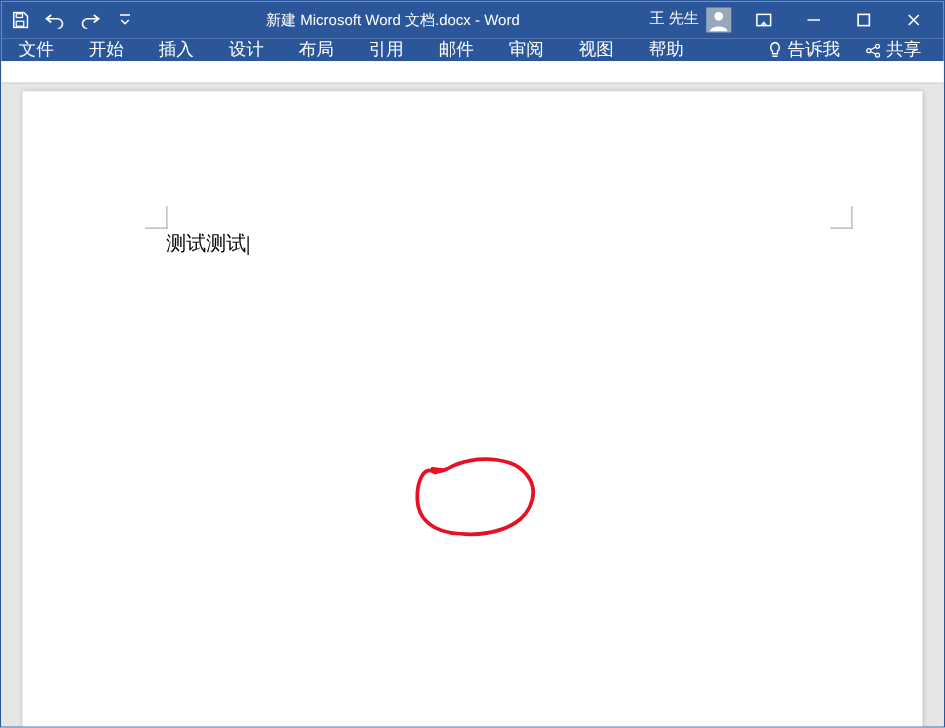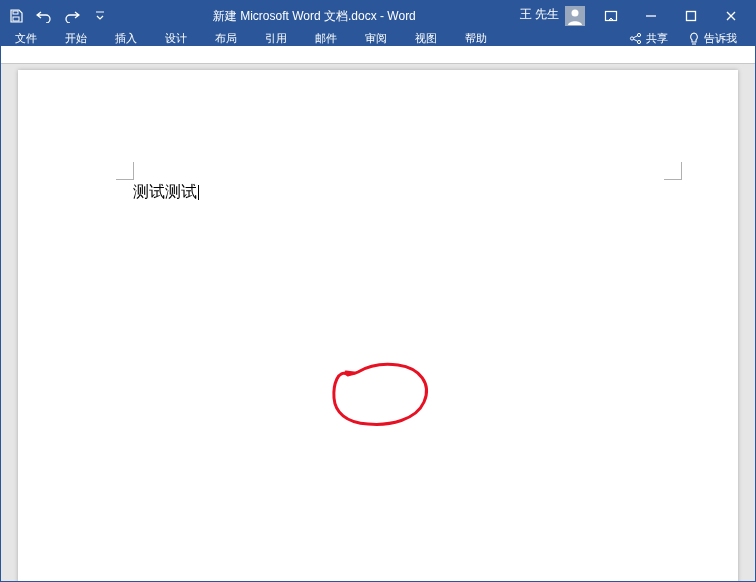--- a/index.html
+++ b/index.html
@@ -30,21 +30,21 @@
   .avatar { width:20px; height:20px; background:#9aa8bd; display:flex; }
   .winctrl { display:flex; align-items:center; gap:0; }
   .winctrl .btn { width:40px; height:30px; display:flex; align-items:center; justify-content:center; }
   .ribbon-tabs {
     background: #2b579a;
     color: #fff;
     height: 30px;
     display: flex;
     align-items: center;
     padding: 0 0 0 0;
-    font-size: 11px;
+    font-size: 14px;
   }
   .ribbon-tabs .tab { padding: 0 14px; height:100%; display:flex; align-items:center; white-space:nowrap;}
   .ribbon-right { margin-left:auto; display:flex; align-items:center; gap:4px; padding-right:10px;}
   .ribbon-right .help { display:flex; align-items:center; gap:4px; padding:0 8px;}
   .doc-area {
     flex: 1;
     background: #e6e6e6;
     position: relative;
     display:flex;
     flex-direction:column;
@@ -152,37 +152,37 @@
   <div class="tab">设计</div>
   <div class="tab">布局</div>
   <div class="tab">引用</div>
   <div class="tab">邮件</div>
   <div class="tab">审阅</div>
   <div class="tab">视图</div>
   <div class="tab">帮助</div>
   <div class="ribbon-right">
     <div class="help">
       <span>
+        <svg width="12" height="14" viewBox="0 0 12 14">
+            <path d="M6 1a4 4 0 0 0-2 7v2h4V8a4 4 0 0 0-2-7z" fill="none" stroke="#fff" stroke-width="1.1"></path>
+            <line x1="4" y1="12" x2="8" y2="12" stroke="#fff" stroke-width="1.1"></line>
+          </svg>
+      </span>
+      <span>告诉我</span>
+    </div>
+    <div class="help">
+      <span>
         <svg width="13" height="13" viewBox="0 0 13 13">
             <circle cx="3" cy="6.5" r="1.6" fill="none" stroke="#fff"></circle>
             <circle cx="10" cy="3" r="1.6" fill="none" stroke="#fff"></circle>
             <circle cx="10" cy="10" r="1.6" fill="none" stroke="#fff"></circle>
             <path d="M4.4 5.8 8.6 3.7M4.4 7.2 8.6 9.3" stroke="#fff"></path>
           </svg>
       </span>
       <span>共享</span>
-    </div>
-    <div class="help">
-      <span>
-        <svg width="12" height="14" viewBox="0 0 12 14">
-            <path d="M6 1a4 4 0 0 0-2 7v2h4V8a4 4 0 0 0-2-7z" fill="none" stroke="#fff" stroke-width="1.1"></path>
-            <line x1="4" y1="12" x2="8" y2="12" stroke="#fff" stroke-width="1.1"></line>
-          </svg>
-      </span>
-      <span>告诉我</span>
     </div>
   </div>
 </div>
 
 <div class="doc-area">
   <div class="ruler-space"></div>
   <div class="page-viewport">
     <div class="page">
       <div class="crop-tl"></div>
       <div class="crop-tr"></div>

